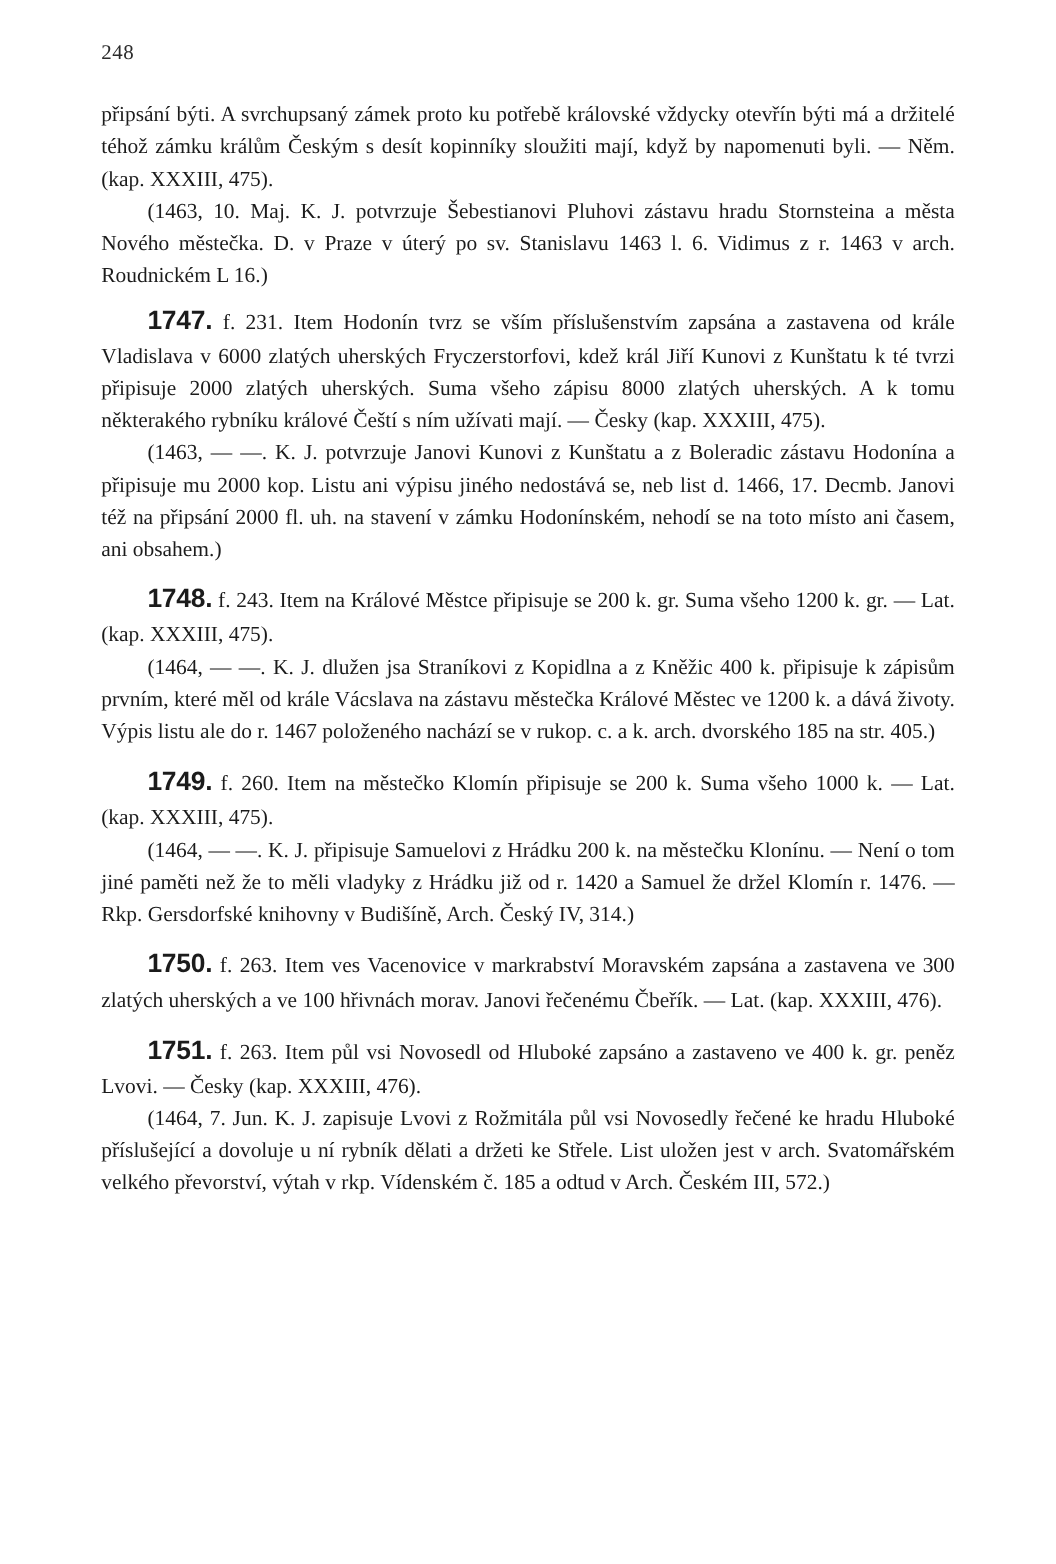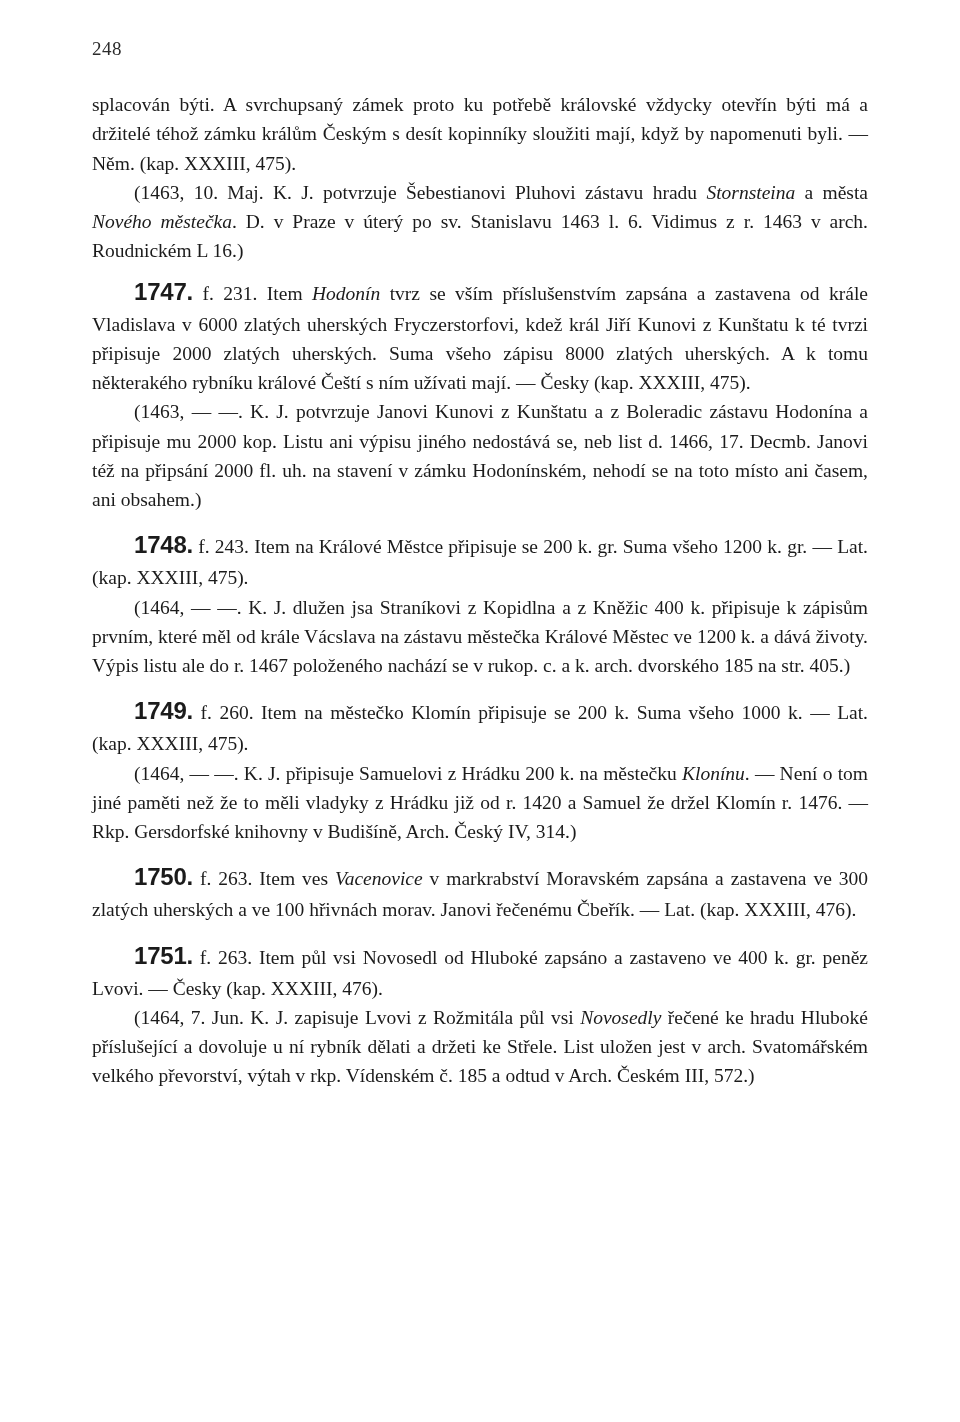--- a/index.html
+++ b/index.html
@@ -46,39 +46,38 @@
   p.tight {
     text-indent: 0;
   }
   .num {
     font-family: "Liberation Sans", sans-serif;
     font-weight: bold;
     font-size: 24px;
     letter-spacing: -0.2px;
   }
   .it {
-    font-style: italic;
   }
   .blockgap {
     height: 9px;
   }
   .smallgap {
     height: 4px;
   }
 </style>
 </head>
 <body>
 
 <div class="page">
 
   <div class="page-number">248</div>
 
   <div class="body-text">
 
-    <p class="tight"><span>splacován býti.</span> <span>A svrchupsaný zámek proto ku potřebě královské vždycky otevřín býti má a držitelé téhož zámku králům Českým s desít kopinníky sloužiti mají, když by napomenuti byli. — Něm. (kap. XXXIII, 475).</span></p>
+    <p class="tight"><span>připsání býti.</span> <span>A svrchupsaný zámek proto ku potřebě královské vždycky otevřín býti má a držitelé téhož zámku králům Českým s desít kopinníky sloužiti mají, když by napomenuti byli. — Něm. (kap. XXXIII, 475).</span></p>
 
     <p class="indent"><span>(1463, 10. Maj. K. J. potvrzuje Šebestianovi Pluhovi zástavu hradu </span><span class="it">Stornsteina</span><span> a města </span><span class="it">Nového městečka</span><span>. D. v Praze v úterý po sv. Stanislavu 1463 l. 6. Vidimus z r. 1463 v arch. Roudnickém L 16.)</span></p>
 
     <div class="smallgap"></div>
 
     <p class="entry"><span class="num">1747.</span><span> f. 231. Item </span><span class="it">Hodonín</span><span> tvrz se vším příslušenstvím zapsána a zastavena od krále Vladislava v 6000 zlatých uherských Fryczerstorfovi, kdež král Jiří Kunovi z Kunštatu k té tvrzi připisuje 2000 zlatých uherských. Suma všeho zápisu 8000 zlatých uherských. A k tomu některakého rybníku králové Čeští s ním užívati mají. — Česky (kap. XXXIII, 475).</span></p>
 
     <p class="indent">(1463, — —. K. J. potvrzuje Janovi Kunovi z Kunštatu a z Boleradic zástavu Hodonína a připisuje mu 2000 kop. Listu ani výpisu jiného nedostává se, neb list d. 1466, 17. Decmb. Janovi též na připsání 2000 fl. uh. na stavení v zámku Hodonínském, nehodí se na toto místo ani časem, ani obsahem.)</p>
 
     <div class="blockgap"></div>

